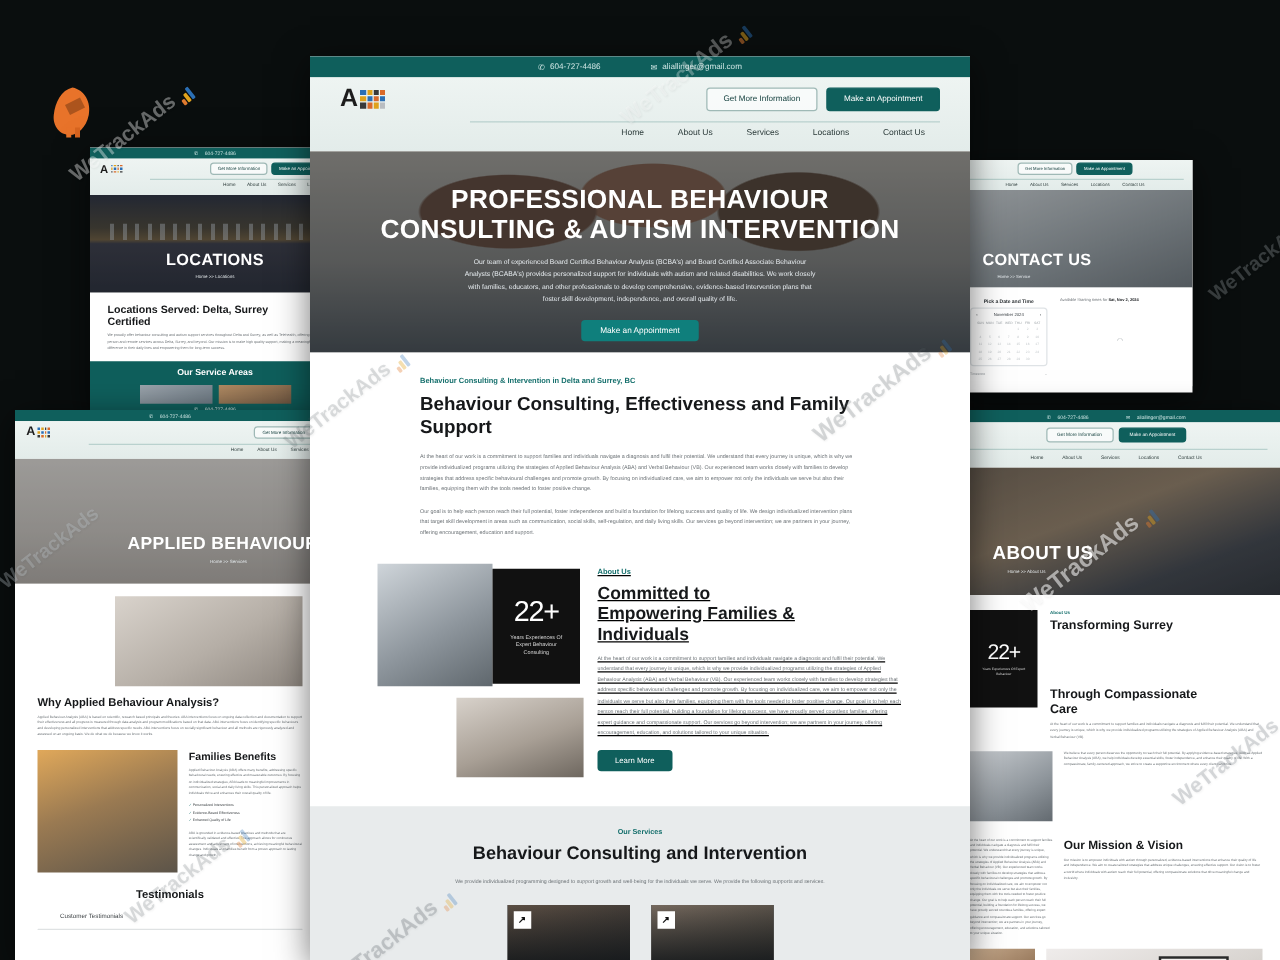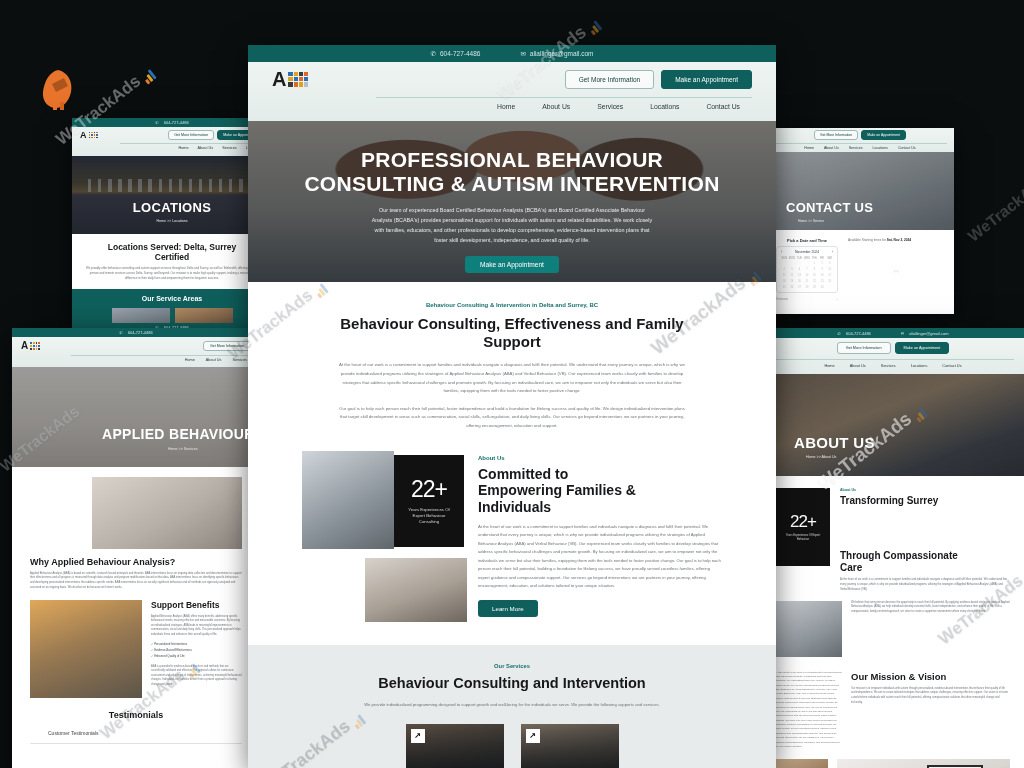--- a/index.html
+++ b/index.html
@@ -23,21 +23,21 @@
   .navlinks span{display:block;}
 
   .hero{position:relative;overflow:hidden;display:flex;flex-direction:column;align-items:center;justify-content:center;text-align:center;}
   .hero .shade{position:absolute;inset:0;background:rgba(22,28,34,.45);}
   .hero .inner{position:relative;z-index:2;width:100%;}
   .hero h1{margin:0;color:#fff;font-weight:700;letter-spacing:.3px;line-height:1.12;}
   .hero p{color:#e6ebef;margin:0 auto;}
   .hero .cta{display:inline-block;background:#0f7f7c;color:#fff;border-radius:3px;}
   .crumb{color:#e2e7ea;}
 
-  .section{background:#fff;text-align:center;}
+  .section{background:#fff;}
   .eyebrow{color:#16706d;font-weight:700;}
   .h2{color:#16181a;font-weight:700;line-height:1.18;margin:0;}
   .body{color:#6d7377;}
   .greysec{background:#e8ebec;}
 
   .statcard{background:#111;color:#fff;display:flex;flex-direction:column;align-items:center;justify-content:center;text-align:center;}
   .statcard .num{font-weight:400;letter-spacing:-1px;}
   .statcard .lab{color:#d7d7d7;line-height:1.35;}
 
   .learn{background:#0f5f5c;color:#fff;border-radius:3px;display:inline-block;}
@@ -287,21 +287,21 @@
         <div class="crumb" style="font-size:3.6px;margin-top:4px;padding-left:66px;">Home &gt;&gt; Services</div>
       </div>
     </div>
     <div class="section" style="padding:10px 18px 0;text-align:left;">
       <div style="height:72px;background:linear-gradient(150deg,#d9d3cc,#b5aea6 55%,#8d867f);margin:0 0 8px 62px;"></div>
       <div class="h2" style="font-size:9px;">Why Applied Behaviour Analysis?</div>
       <div class="body" style="font-size:2.7px;line-height:1.75;margin-top:4px;">Applied Behaviour Analysis (ABA) is based on scientific, research based principals and theories. ABA interventions focus on ongoing data collection and documentation to support their effectiveness and all progress is measured through data analysis and program modifications based on that data. ABA interventions focus on identifying specific behaviours and developing personalized interventions that address specific needs. ABA interventions focus on socially significant behaviour and all methods are rigorously analyzed and assessed on an ongoing basis. We do what we do because we know it works.</div>
       <div style="display:flex;gap:9px;margin-top:10px;">
         <div style="flex:0 0 112px;height:98px;background:linear-gradient(160deg,#e0a85a,#9a7a52 45%,#5c5449);"></div>
         <div style="flex:1;">
-          <div class="h2" style="font-size:8.5px;">Support Benefits</div>
+          <div class="h2" style="font-size:8.5px;">Families Benefits</div>
           <div class="body" style="font-size:2.6px;line-height:1.75;margin-top:4px;">Applied Behaviour Analysis (ABA) offers many benefits, addressing specific behavioural needs, ensuring effective and measurable outcomes. By focusing on individualized strategies, ABA leads to meaningful improvements in communication, social and daily living skills. This personalized approach helps individuals thrive and enhances their overall quality of life.</div>
           <div style="margin-top:5px;font-size:2.8px;color:#3f4447;line-height:2.1;">
             <div><span style="color:#16706d">✓</span> <span>Personalized Interventions</span></div>
             <div><span style="color:#16706d">✓</span> <span>Evidence-Based Effectiveness</span></div>
             <div><span style="color:#16706d">✓</span> <span>Enhanced Quality of Life</span></div>
           </div>
           <div class="body" style="font-size:2.6px;line-height:1.75;margin-top:5px;">ABA is grounded in evidence-based practices and methods that are scientifically validated and effective. The approach allows for continuous assessment and adjustment of interventions, achieving meaningful behavioural changes. Individuals and families benefit from a proven approach to lasting change and growth.</div>
         </div>
       </div>
       <div style="text-align:center;margin-top:12px;">
@@ -444,21 +444,21 @@
 
     <div class="section" style="padding:4px 54px 22px;text-align:left;display:flex;gap:14px;">
       <div style="flex:0 0 162px;position:relative;height:172px;">
         <div style="position:absolute;left:0;top:0;width:92px;height:98px;background:linear-gradient(150deg,#cfd5da,#8f979e 55%,#5f676d);"></div>
         <div class="statcard" style="position:absolute;left:92px;top:4px;width:70px;height:92px;">
           <div class="num" style="font-size:23px;">22+</div>
           <div class="lab" style="font-size:4.3px;padding:0 9px;margin-top:4px;">Years Experiences Of Expert Behaviour Consulting</div>
         </div>
         <div style="position:absolute;left:60px;top:104px;width:102px;height:64px;background:linear-gradient(160deg,#d8d2cb,#a89f95 55%,#6e675f);border:3px solid #fff;"></div>
       </div>
-      <div style="flex:1;padding-top:4px;">
+      <div style="flex:1;padding-top:4px;text-decoration:underline;">
         <div class="eyebrow" style="font-size:6px;">About Us</div>
         <div class="h2" style="font-size:14px;margin-top:5px;">Committed to</div>
         <div class="h2" style="font-size:14px;">Empowering Families &amp;</div>
         <div class="h2" style="font-size:14px;">Individuals</div>
         <div class="body" style="font-size:4.2px;line-height:2.0;margin-top:8px;">At the heart of our work is a commitment to support families and individuals navigate a diagnosis and fulfil their potential. We understand that every journey is unique, which is why we provide individualized programs utilizing the strategies of Applied Behaviour Analysis (ABA) and Verbal Behaviour (VB). Our experienced team works closely with families to develop strategies that address specific behavioural challenges and promote growth. By focusing on individualized care, we aim to empower not only the individuals we serve but also their families, equipping them with the tools needed to foster positive change. Our goal is to help each person reach their full potential, building a foundation for lifelong success, we have proudly served countless families, offering expert guidance and compassionate support. Our services go beyond intervention; we are partners in your journey, offering encouragement, education, and solutions tailored to your unique situation.</div>
         <div class="learn" style="font-size:6.2px;padding:5px 14px;margin-top:10px;">Learn More</div>
       </div>
     </div>
 
     <div class="greysec" style="padding:18px 60px 0;text-align:center;">

